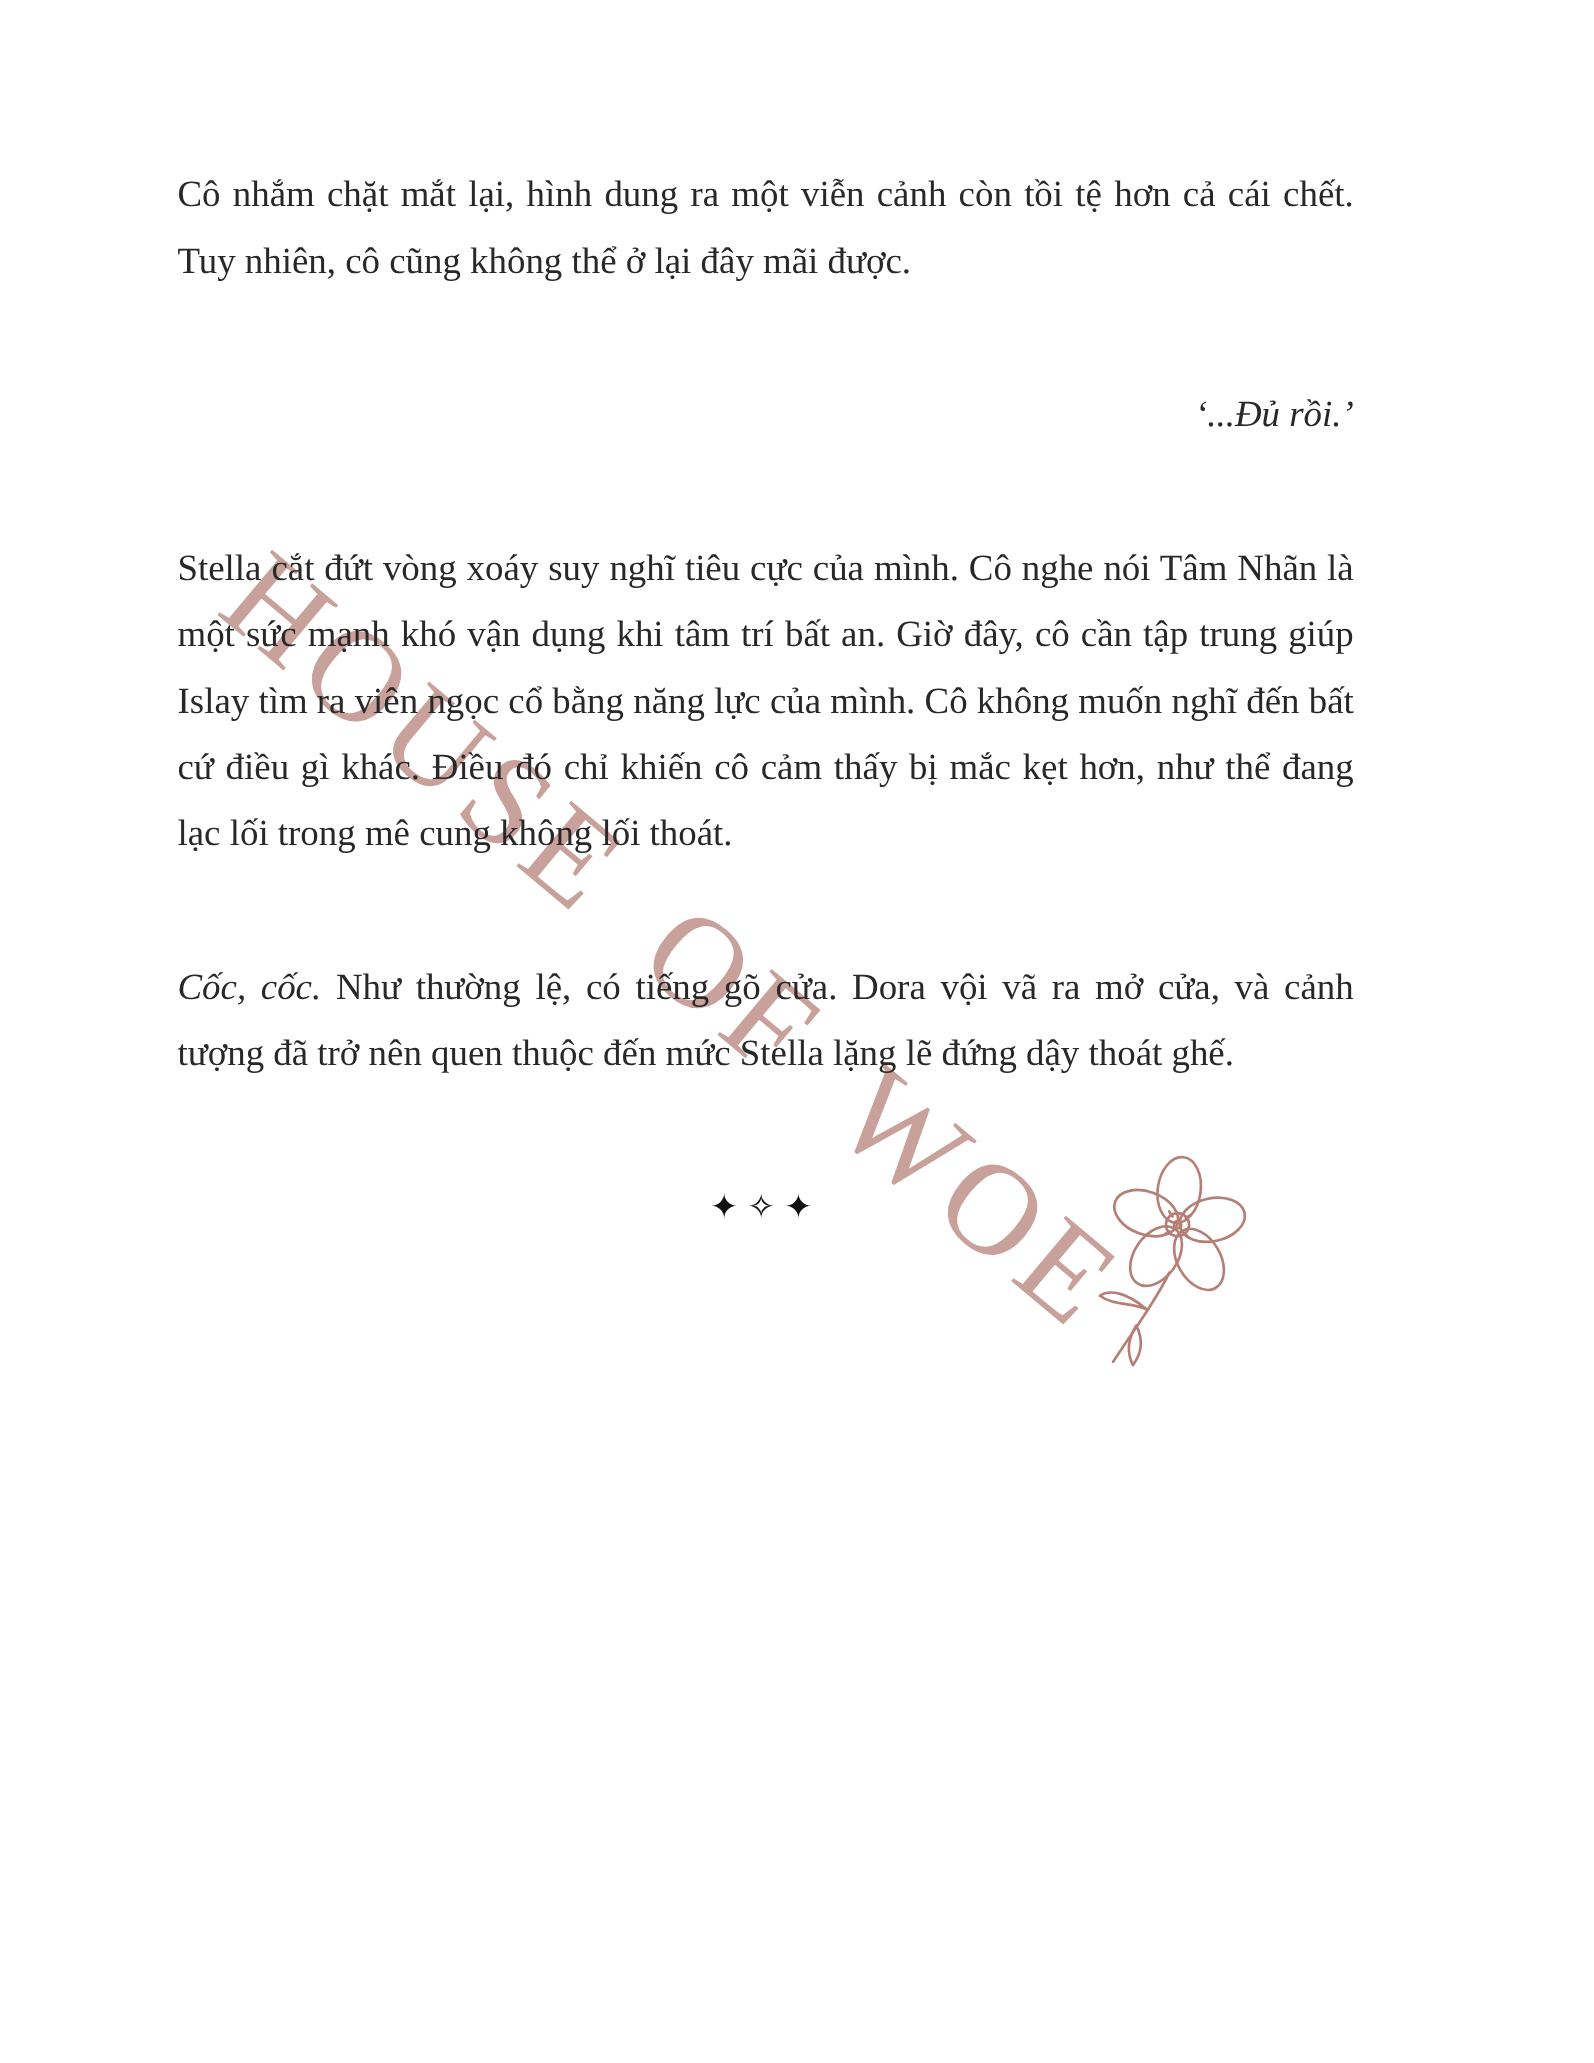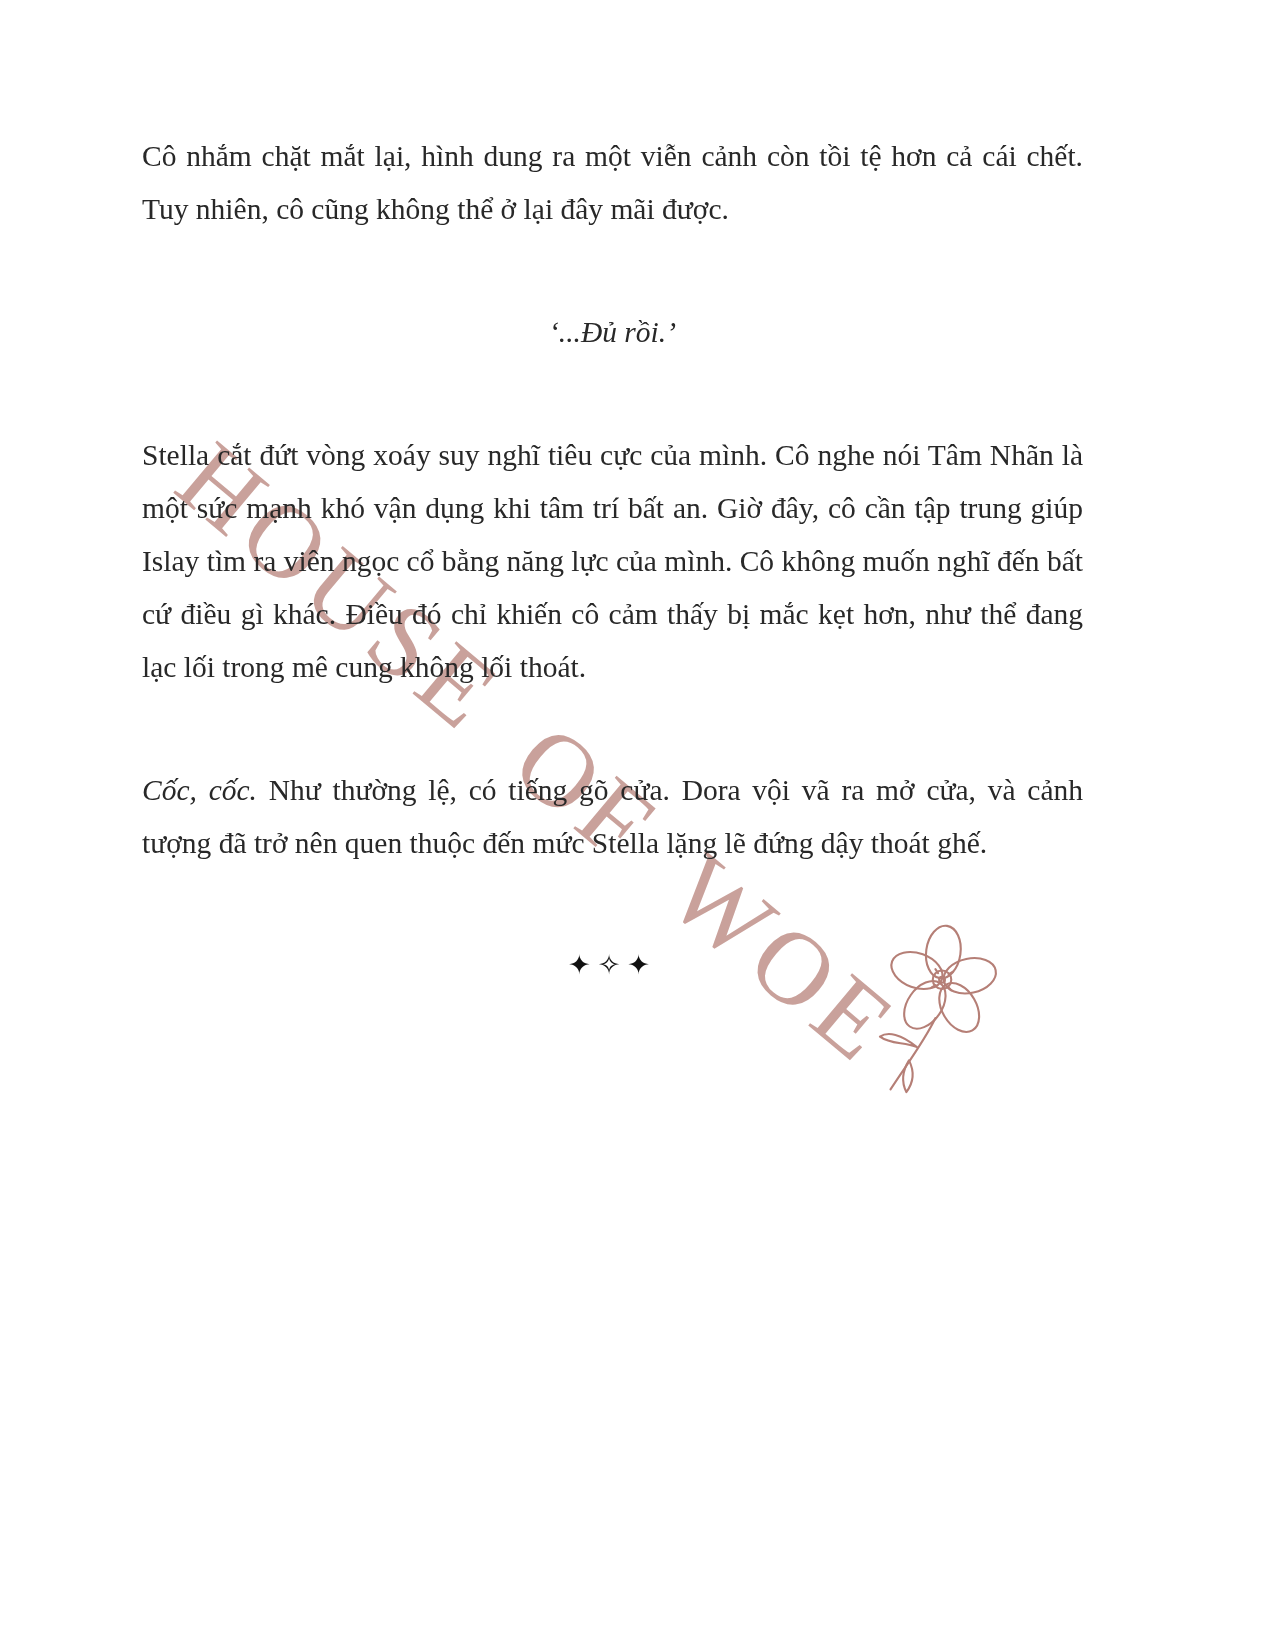--- a/index.html
+++ b/index.html
@@ -57,21 +57,21 @@
     font-size: 29.5px;
     line-height: 53px;
   }
   .para {
     text-align: justify;
     margin: 0 0 70px 0;
   }
   .para.last { margin-bottom: 0; }
   .italic { font-style: italic; }
   .quote {
-    text-align: center;
+    text-align: right;
     margin-bottom: 70px;
   }
   .divider {
     text-align: center;
     font-size: 27px;
     letter-spacing: 7px;
     line-height: 50px;
     margin: 40px 0 105px 0;
     color: #111;
   }

